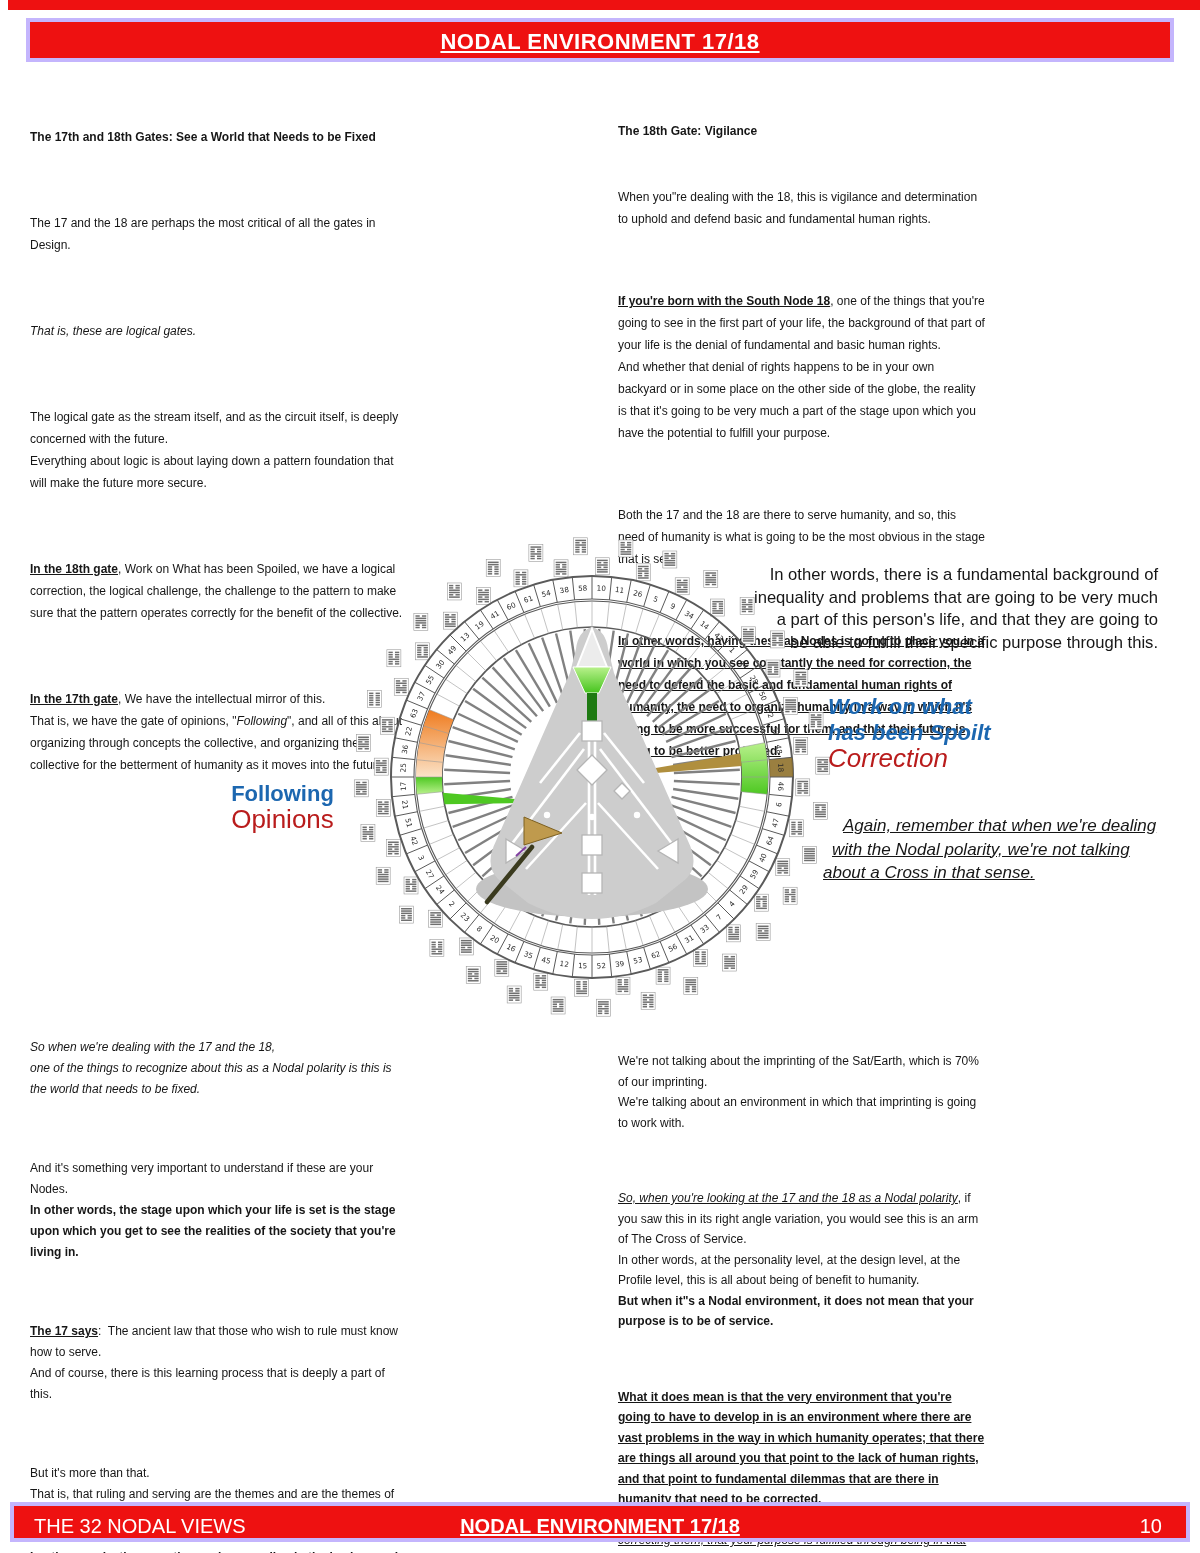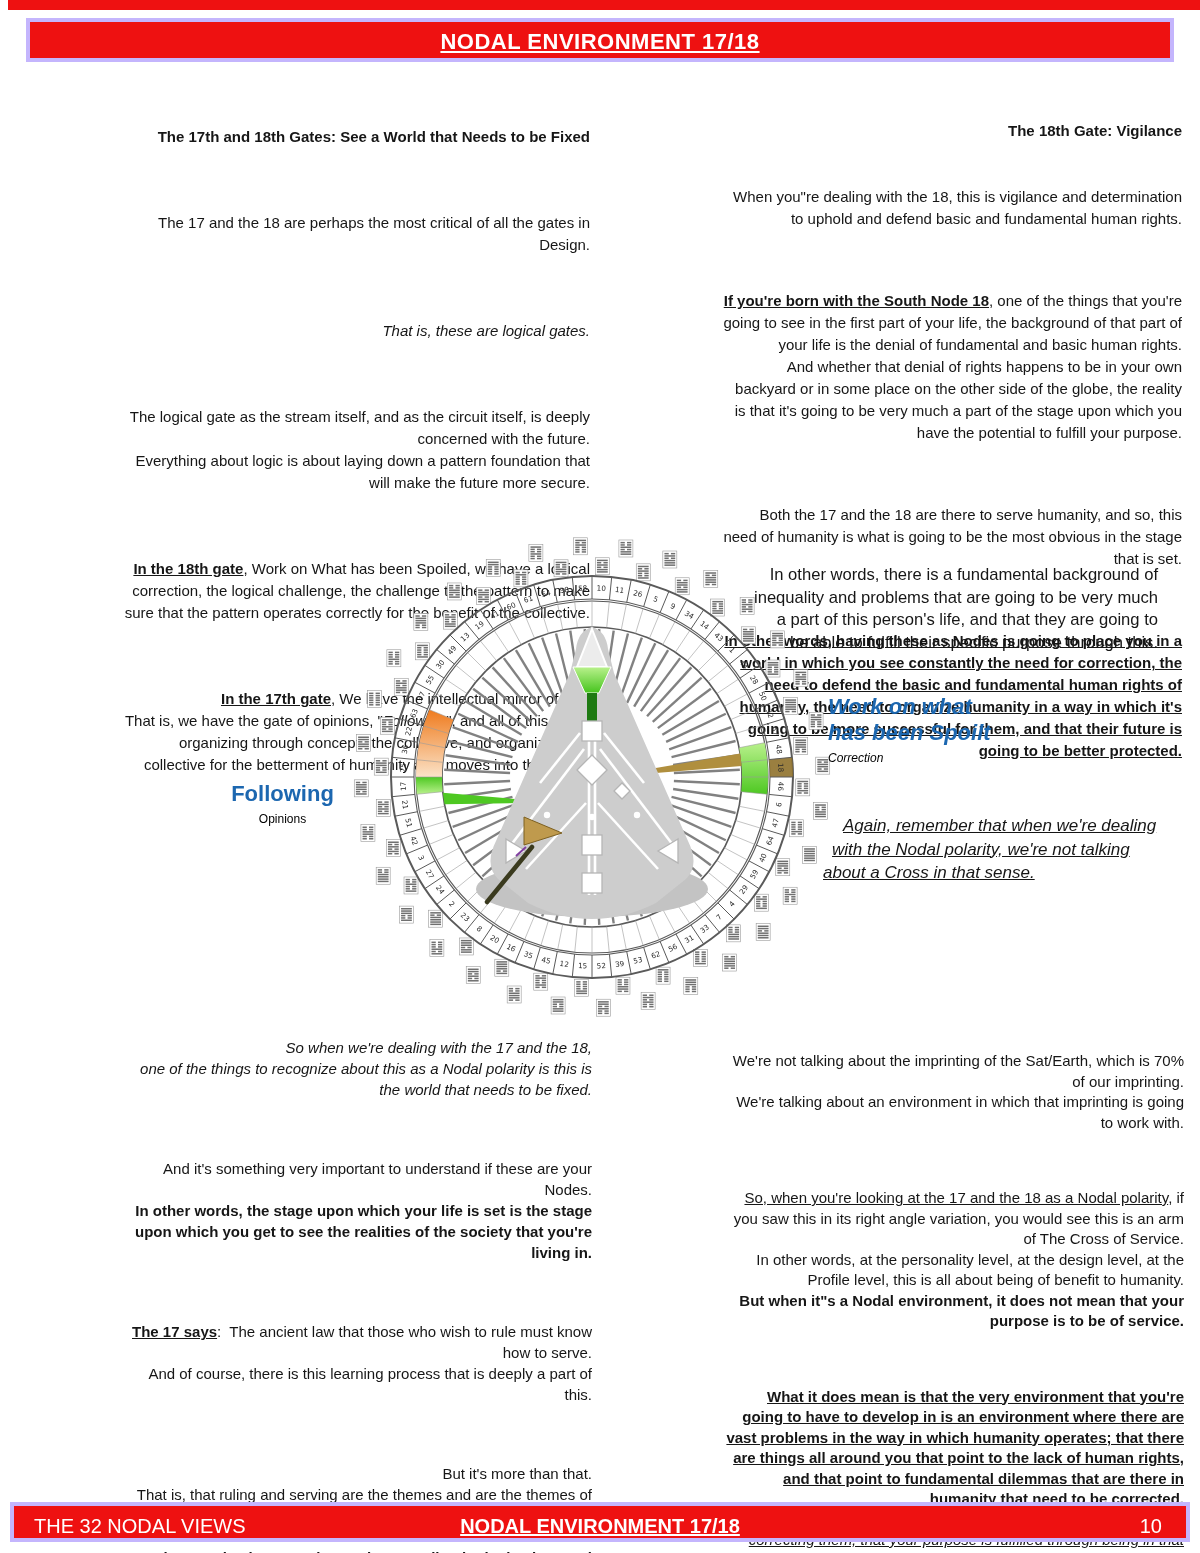--- a/index.html
+++ b/index.html
@@ -2,41 +2,41 @@
 <html><head>
 <meta charset="utf-8">
 <style>
   html,body{margin:0;padding:0;background:#fff;}
   .page{position:relative;width:1200px;height:1553px;background:#ffffff;
         font-family:"Liberation Sans",sans-serif;color:#161616;overflow:hidden;}
   .bar{position:absolute;background:#ee1111;border:4px solid #c4b5fd;box-sizing:border-box;color:#ffffff;}
   .topstrip{position:absolute;left:8px;top:0;width:1192px;height:10px;background:#ee1111;}
   .hdr{left:26px;top:18px;width:1148px;height:44px;text-align:center;}
   .hdr .t{display:inline-block;margin-top:7px;font-size:22px;font-weight:bold;text-decoration:underline;letter-spacing:.5px;}
-  .col{position:absolute;font-size:15px;line-height:22px;white-space:pre-wrap;text-align:right;}
+  .col{position:absolute;font-size:12px;line-height:22px;white-space:pre-wrap;}
   .col p{margin:0 0 20px 0;}
   .col.rt p{margin:0 0 16px 0;}
   .col.lb{line-height:21px;} .col.lb p{margin:0 0 16px 0;}
   .col.rb{line-height:20.5px;} .col.rb p{margin:0 0 14px 0;}
   .b{font-weight:bold;}
   .i{font-style:italic;}
-  .u{text-decoration:underline;}
+  .u{text-decoration:underline;font-style:italic;}
   .bu{font-weight:bold;text-decoration:underline;}
   .iu{font-style:italic;text-decoration:underline;}
   .h0{font-weight:bold;}
   .wrappara{position:absolute;left:690px;top:564px;width:468px;text-align:right;
             font-size:16.6px;line-height:22.5px;}
   .note{position:absolute;left:803px;top:814px;width:392px;font-size:17px;line-height:23.5px;margin-left:20px;}
   .note div{font-style:italic;text-decoration:underline;}
   .note div:nth-child(1){padding-left:20px;}
   .note div:nth-child(2){padding-left:9px;}
   .lblL{position:absolute;left:190px;top:781px;width:185px;text-align:center;}
   .lblR{position:absolute;left:828px;top:694px;width:212px;text-align:left;font-style:italic;}
   .lblTitle{font-size:22px;font-weight:bold;color:#1c67b0;line-height:26px;white-space:pre-line;}
-  .lblSub{font-size:12px;color:#000000;line-height:24px;}
+  .lblSub{font-size:26px;color:#b91c1c;line-height:24px;}
   .ftr{left:10px;top:1502px;width:1180px;height:40px;font-size:20px;}
   .ftr .l{position:absolute;left:20px;top:9px;}
   .ftr .c{position:absolute;left:0;right:0;top:9px;text-align:center;font-weight:bold;text-decoration:underline;}
   .ftr .r{position:absolute;right:24px;top:9px;}
   .wheel{position:absolute;left:352px;top:537px;width:480px;height:480px;}
 </style>
 </head>
 <body>
 
 <div class="page">

